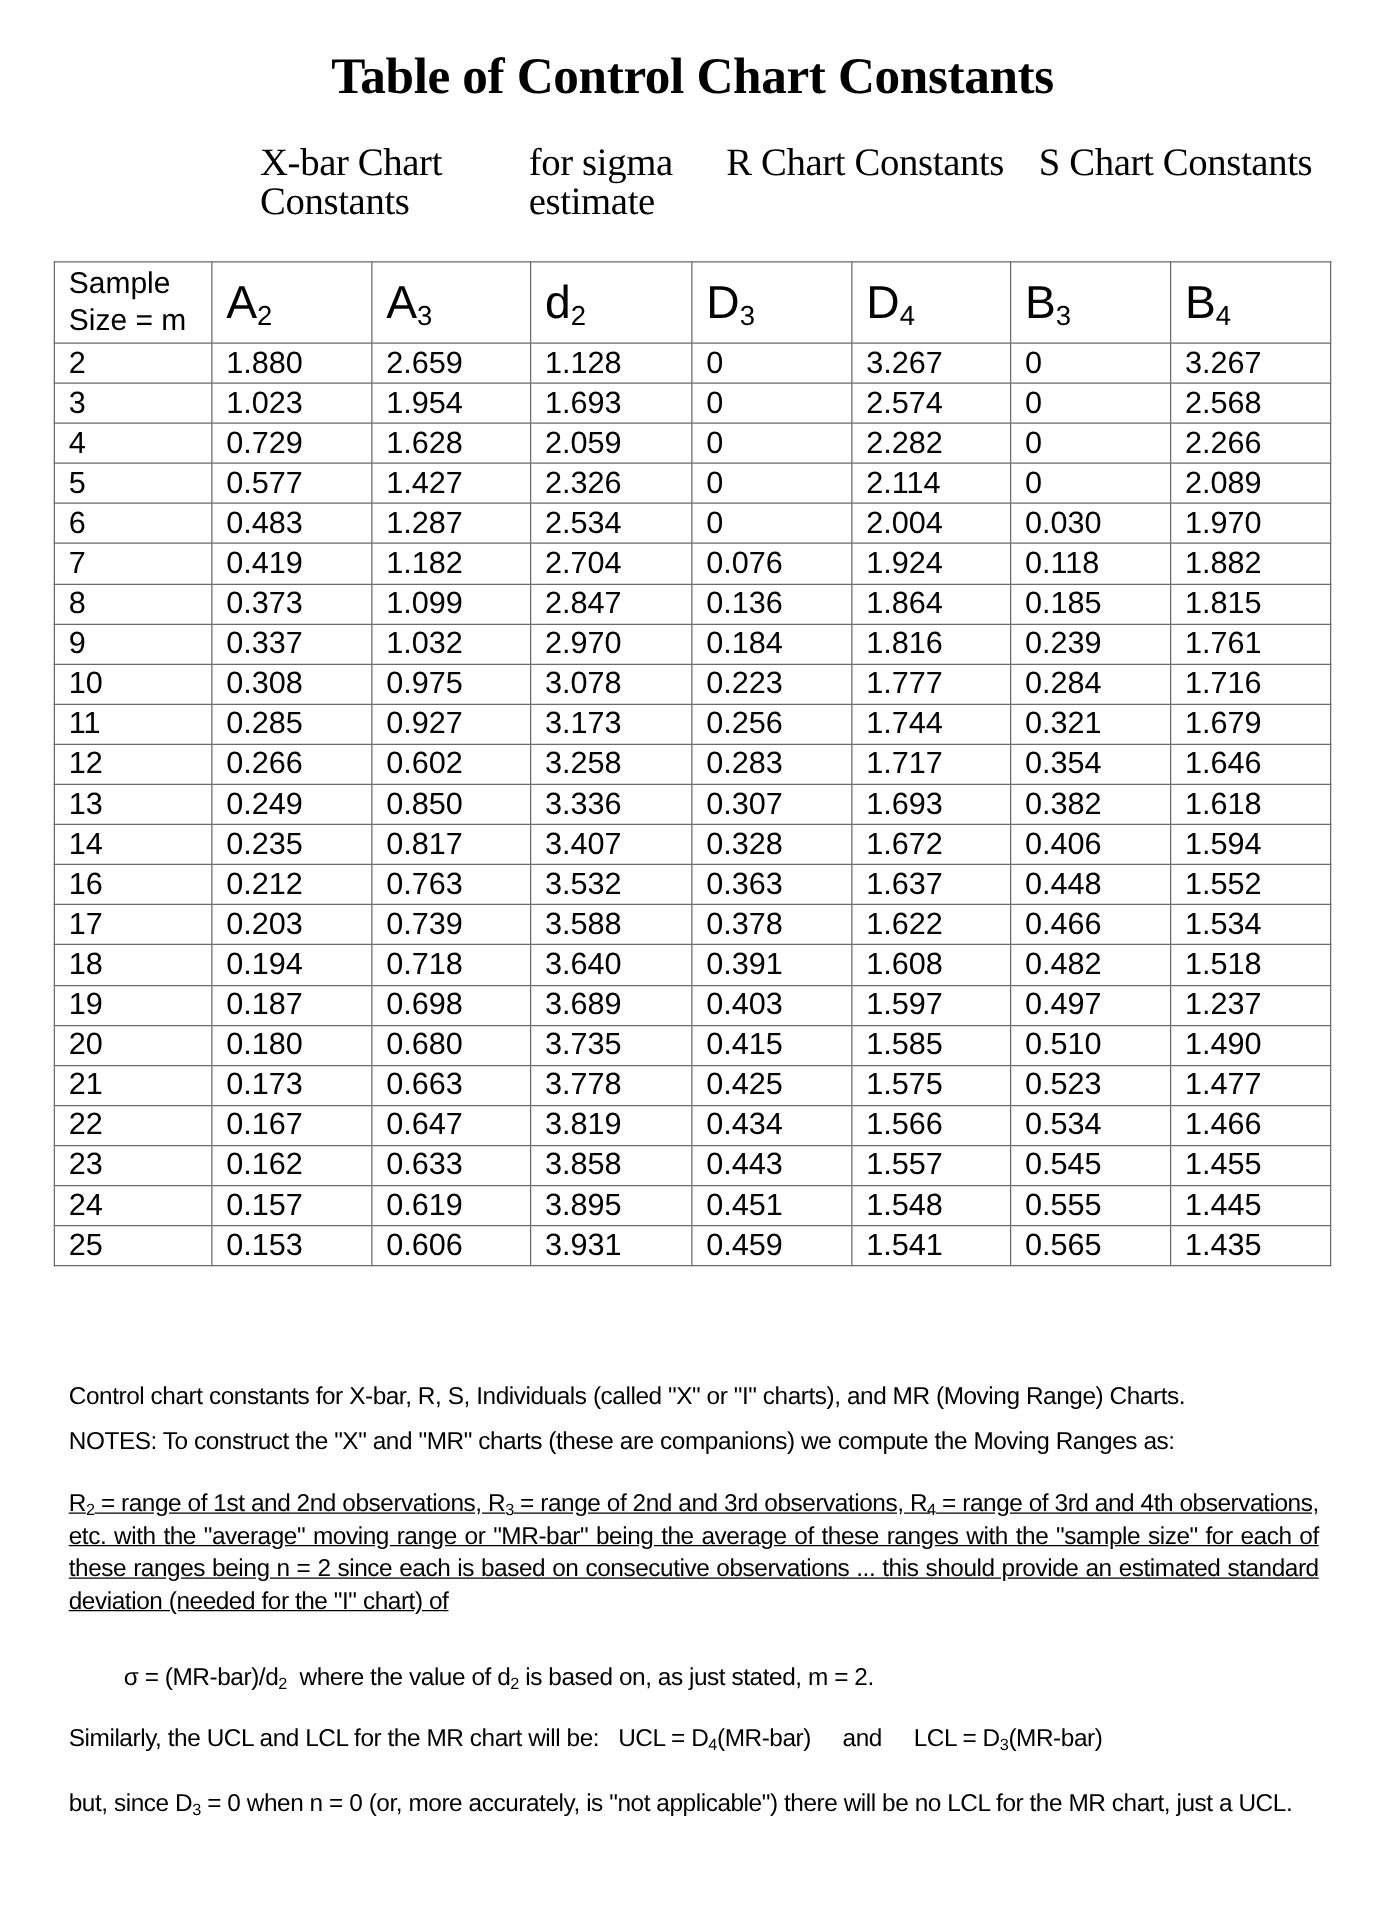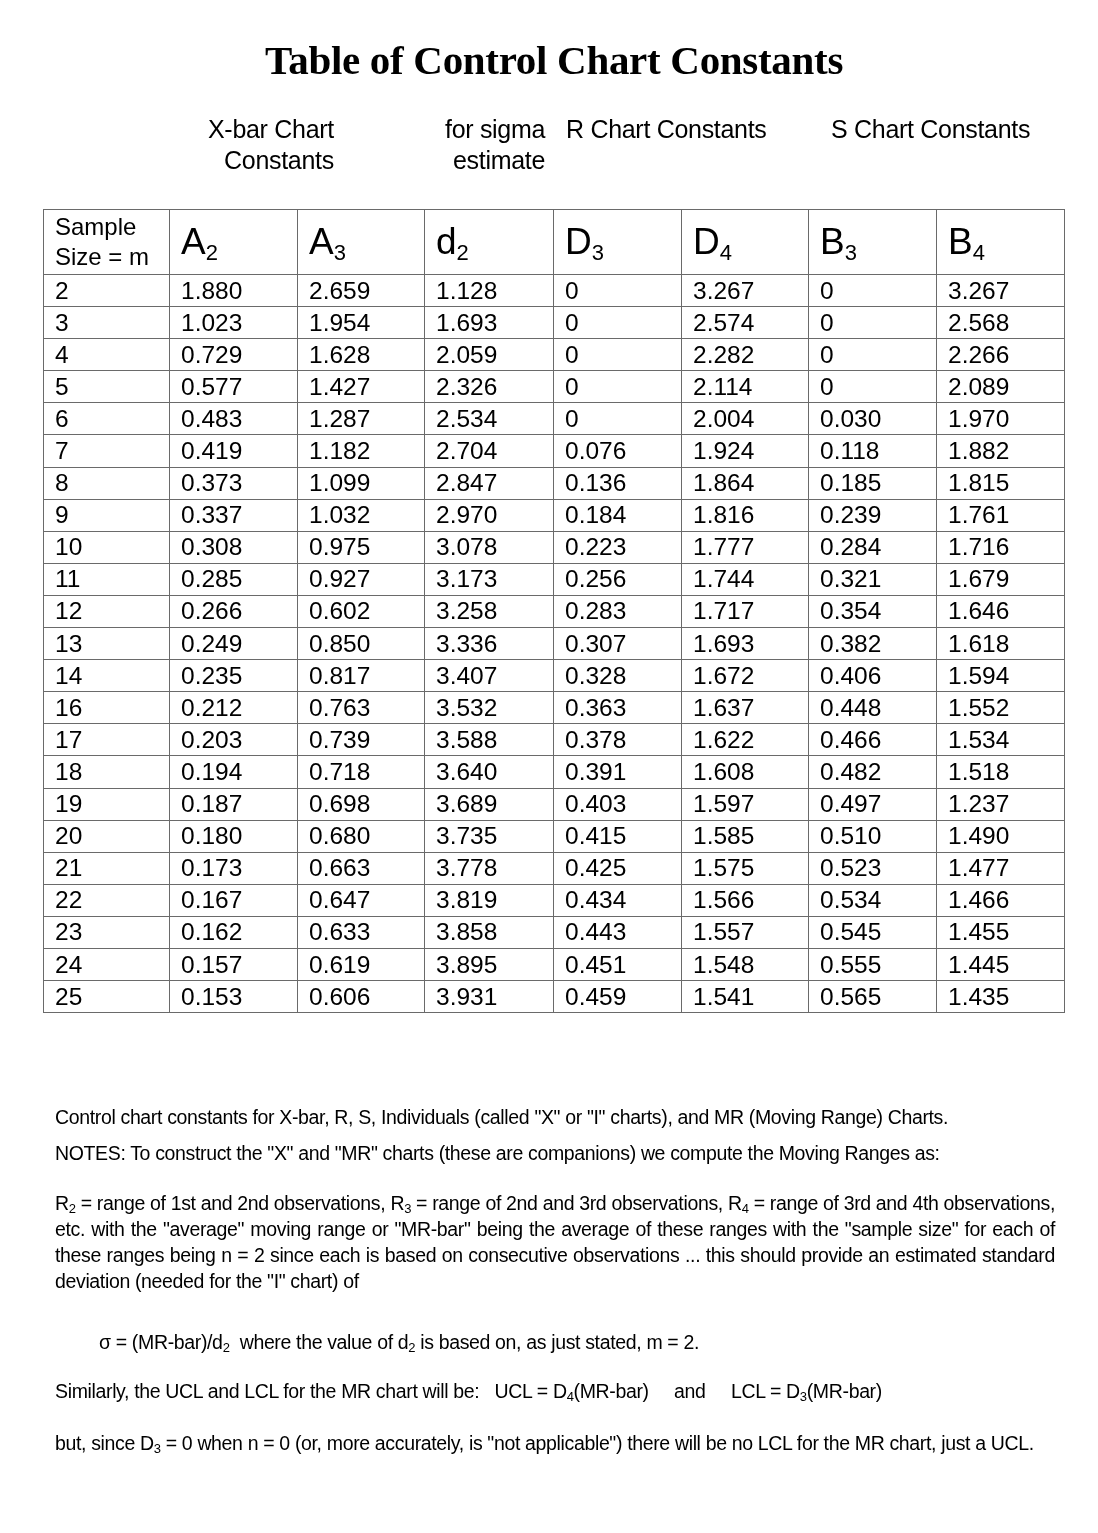--- a/index.html
+++ b/index.html
@@ -3,22 +3,22 @@
 <meta charset="utf-8">
 <style>
   html, body { margin: 0; padding: 0; background: #ffffff; }
   body { width: 1098px; height: 1533px; position: relative; color: #000; overflow: hidden; }
   .title {
     position: absolute; left: 0; width: 1108px; top: 36px; text-align: center;
     font-family: "Liberation Serif", serif; font-weight: bold; font-size: 41px;
     letter-spacing: -0.3px;
   }
   .group-hdr {
-    position: absolute; top: 114px; font-family: Liberation Sans, sans-serif;
-    font-size: 25px; line-height: 31px; letter-spacing: -0.3px; text-align: right;
+    position: absolute; top: 114px; font-family: Liberation Serif, serif;
+    font-size: 31px; line-height: 31px; letter-spacing: -0.3px;
   }
   table.consts {
     position: absolute; left: 43px; top: 209px; border-collapse: collapse;
     font-family: Liberation Sans, sans-serif;
   }
   table.consts td, table.consts th {
     border: 1.5px solid #6a6a6a; padding: 0 0 0 11px; text-align: left;
     font-weight: normal; vertical-align: middle;
   }
   table.consts th { height: 64px; font-size: 37px; }
@@ -26,36 +26,36 @@
   table.consts th sub { font-size: 22px; vertical-align: -6px; line-height: 0; }
   table.consts td { height: 31.1px; font-size: 24.5px; line-height: 30px; padding-top: 0; }
   col.c0 { width: 126px; } col.c1 { width: 128px; } col.c2 { width: 127px; }
   col.c3 { width: 129px; } col.c4 { width: 128px; } col.c5 { width: 127px; }
   col.c6 { width: 128px; } col.c7 { width: 128px; }
   .notes {
     position: absolute; left: 55px; width: 1000px; font-family: "Liberation Sans", sans-serif;
     font-size: 19.5px; line-height: 26px; letter-spacing: -0.35px;
   }
   .notes sub { font-size: 13px; vertical-align: -3px; line-height: 0; }
-  .just { text-align: justify; text-align-last: left; }
+  .just { text-align: justify; text-align-last: left; text-decoration: underline; }
 </style>
 </head>
 <body>
 
 <div class="title">Table of Control Chart Constants</div>
 
 <div class="group-hdr" style="left:208px;">
   <div>X-bar Chart</div>
   <div>Constants</div>
 </div>
-<div class="group-hdr" style="left:423px;margin-left:22px;">
+<div class="group-hdr" style="left:423px;">
   <div>for sigma</div>
   <div>estimate</div>
 </div>
-<div class="group-hdr" style="left:566px;">R Chart Constants</div>
+<div class="group-hdr" style="left:581px;">R Chart Constants</div>
 <div class="group-hdr" style="left:831px;">S Chart Constants</div>
 
 <table class="consts">
   <colgroup>
     <col class="c0">
       <col class="c1">
       <col class="c2">
       <col class="c3">
     <col class="c4">
       <col class="c5">

